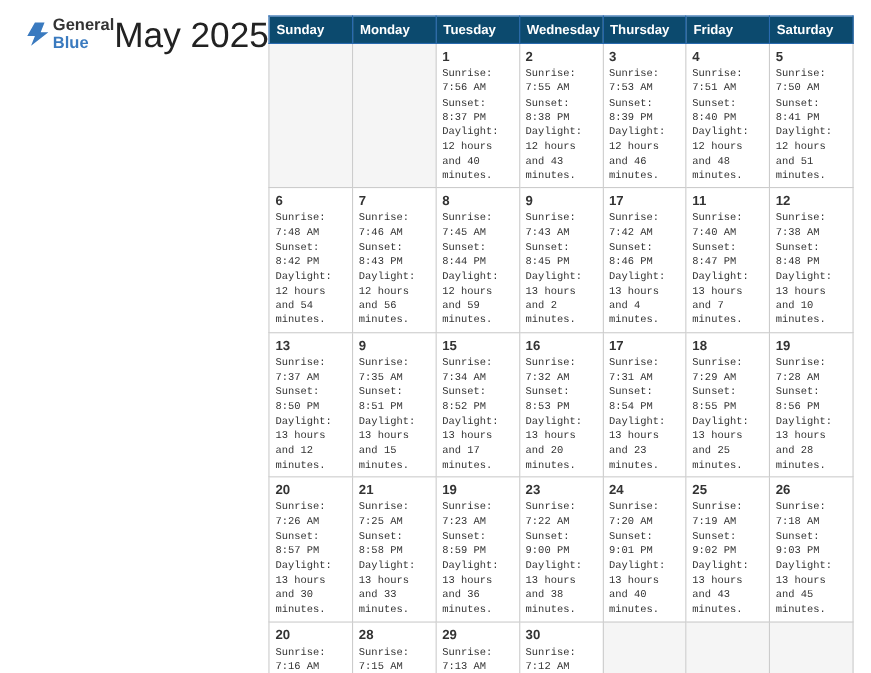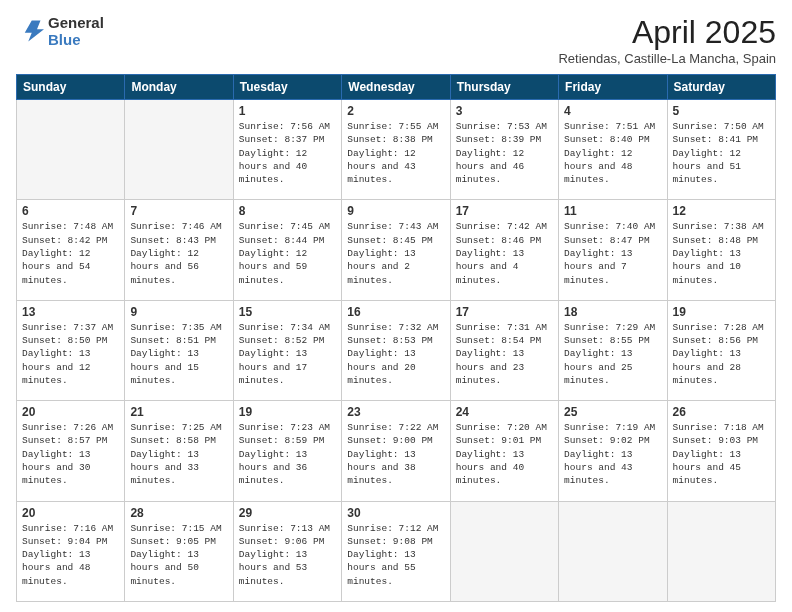--- a/index.html
+++ b/index.html
@@ -8,21 +8,21 @@
       height: 612px;
       font-family: Arial, sans-serif;
       background: #fff;
       overflow: hidden;
     }
     .page {
       width: 792px;
       height: 612px;
       padding: 14px 16px 10px 16px;
       display: flex;
-      flex-direction: column;
+      flex-direction: row;
     }
     .header {
       display: flex;
       justify-content: space-between;
       align-items: flex-start;
       margin-bottom: 8px;
     }
     .logo {
       display: flex;
       align-items: center;
@@ -97,22 +97,21 @@
     <div class="logo">
       <svg class="logo-icon" viewBox="0 0 32 32">
         <polygon points="18,4 28,4 24,14 32,14 14,28 18,18 10,18" fill="#3a7abf"></polygon>
       </svg>
       <div>
         <div style="font-size:15px;font-weight:bold;color:#333;">General</div>
         <div style="font-size:15px;font-weight:bold;color:#3a7abf;">Blue</div>
       </div>
     </div>
     <div class="title-block">
-      <div class="month-title">April 2025</div>
-      <div class="subtitle">Retiendas, Castille-La Mancha, Spain</div>
+      <div class="month-title">May 2025</div>
     </div>
   </div>
 
   <table class="calendar">
     <thead>
       <tr>
       <th>Sunday</th>
           <th>Monday</th>
           <th>Tuesday</th>
           <th>Wednesday</th>

